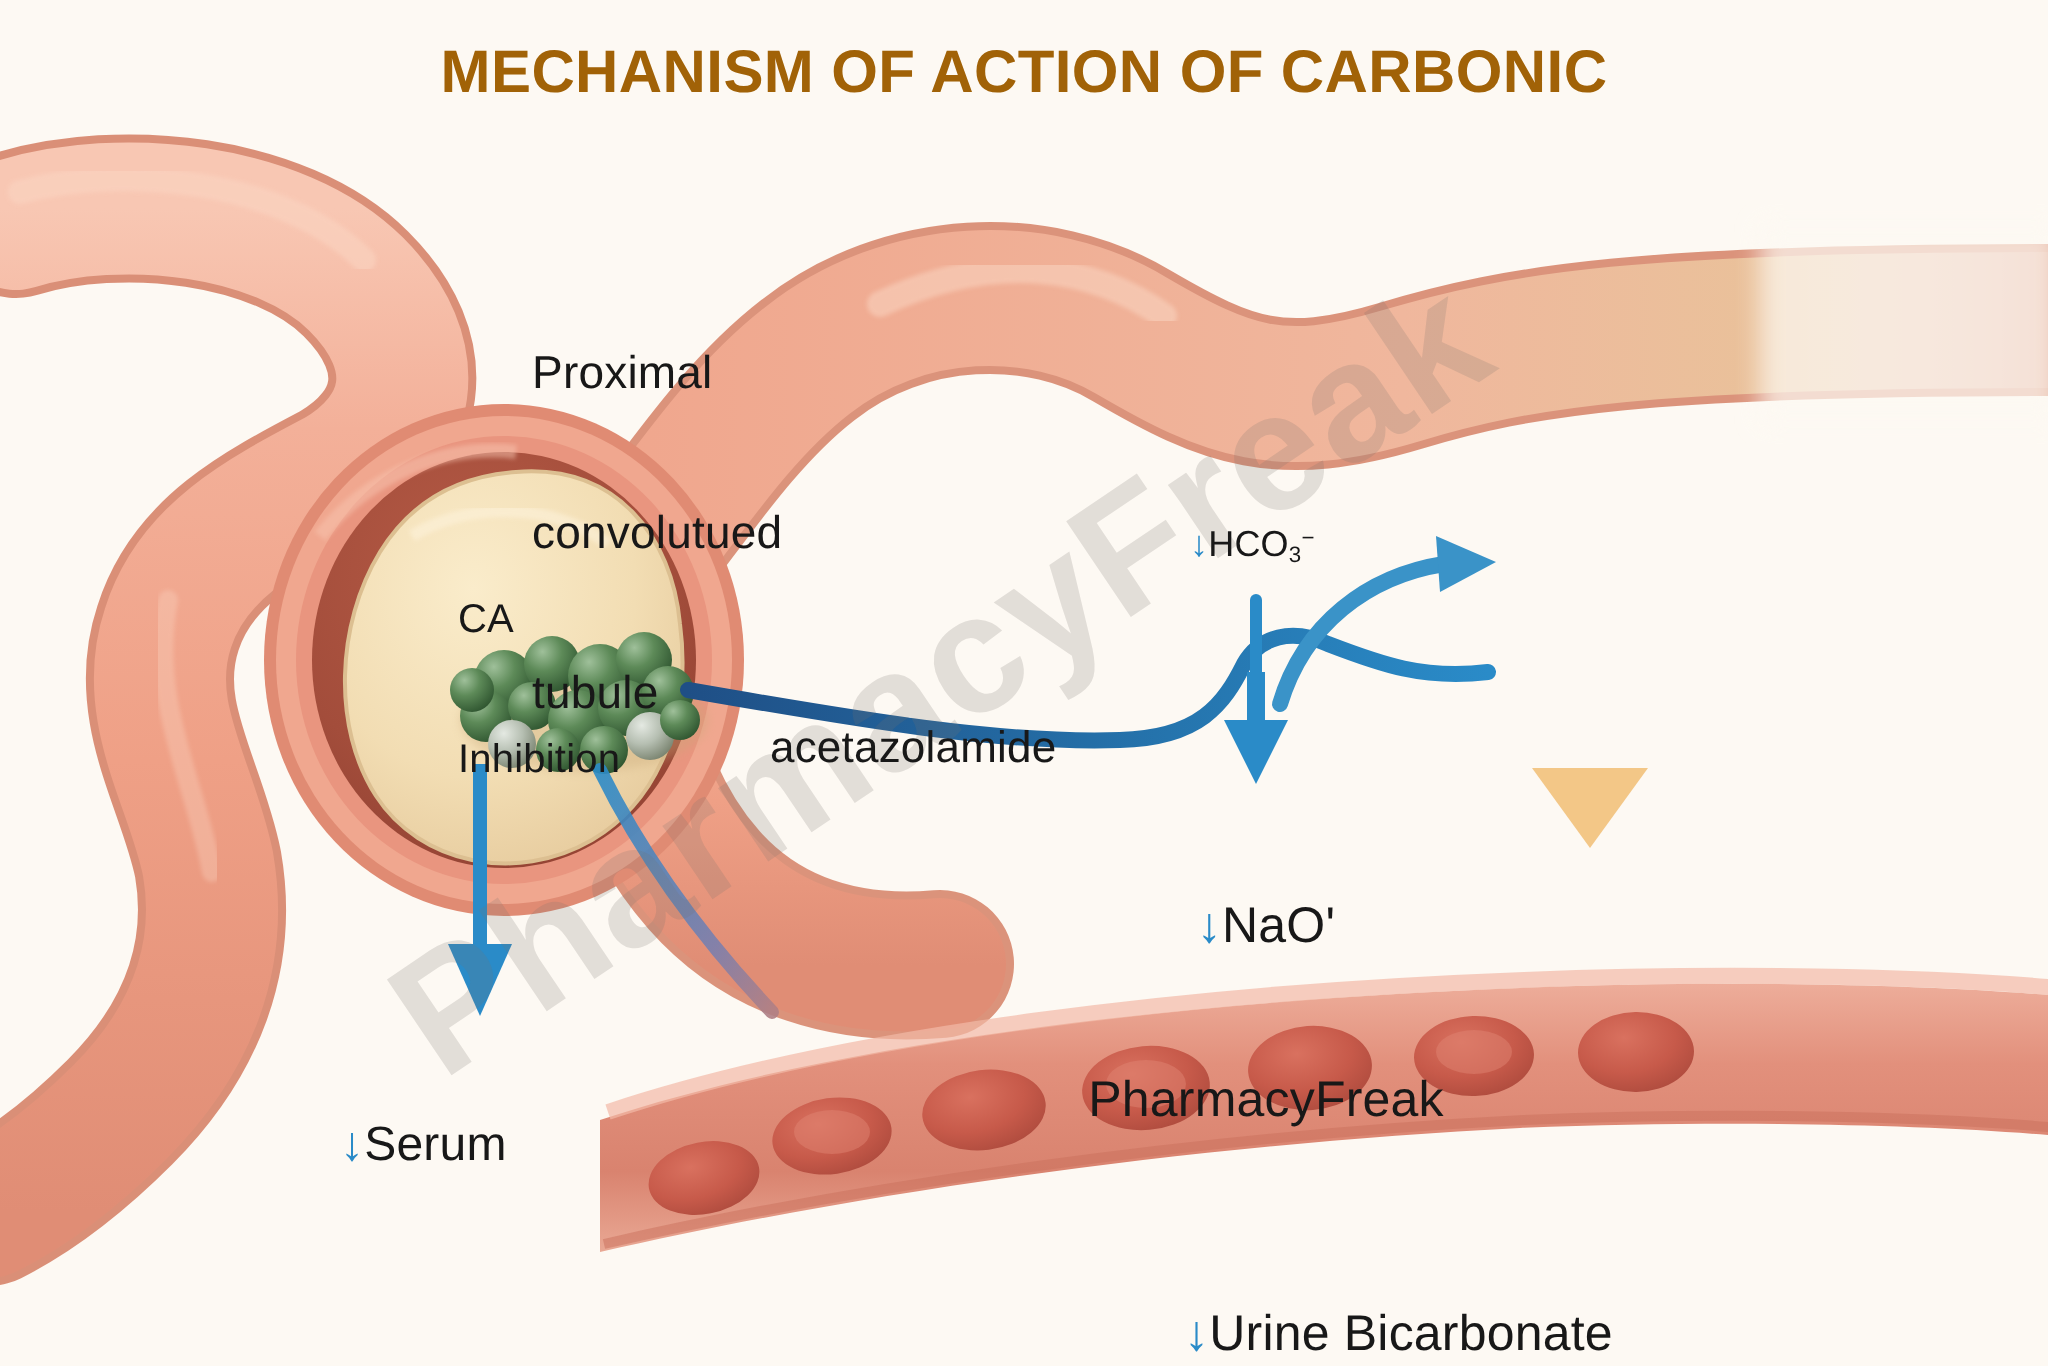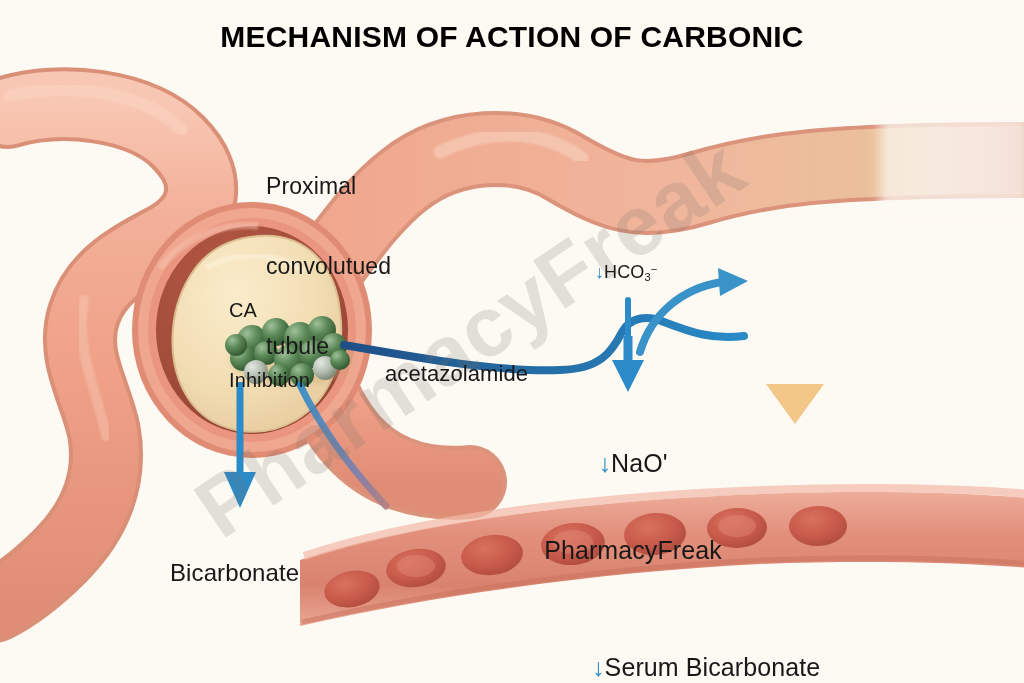--- a/index.html
+++ b/index.html
@@ -29,21 +29,21 @@
   }
   #title {
     position: absolute;
     left: 0; top: 18px;
     width: 1024px;
     text-align: center;
     font-weight: bold;
     font-size: 30px;
     letter-spacing: 0.2px;
     line-height: 1.28;
-    color: #000000;
+    color: #a16207;
     font-family: "Liberation Sans", sans-serif;
   }
   #lbl-pct  { left: 266px; top: 120px; font-size: 23px; }
   #lbl-ca   { left: 229px; top: 253px; font-size: 20px; text-align: left; width: 130px; }
   #lbl-aceta{ left: 385px; top: 361px; font-size: 22px; }
   #lbl-hco3 { left: 595px; top: 262px; font-size: 18px; }
   #lbl-alk  { left: 758px; top: 243px; font-size: 24px; }
   #lbl-nao  { left: 538px; top: 391px; font-size: 25px; text-align: center; width: 190px;}
   #lbl-serum{ left: 170px; top: 503px; font-size: 24px; }
   #lbl-bot  { left: 592px; top: 595px; font-size: 25px; }
@@ -271,21 +271,21 @@
 
   <div class="lbl" id="lbl-hco3"><span class="dn">↓</span><span>HCO</span><span class="sub">3</span><span class="sup">−</span></div>
 
 
   <div class="lbl" id="lbl-nao">
     <div><span class="dn">↓</span><span>NaO'</span></div>
     <div>PharmacyFreak</div>
   </div>
 
   <div class="lbl" id="lbl-serum">
-    <div>Bicarbonate</div>
+    <div><span class="dn">↓</span><span>Serum</span></div>
   </div>
 
   <div class="lbl" id="lbl-bot">
-    <div><span class="dn">↓</span><span>Serum Bicarbonate</span></div>
+    <div><span class="dn">↓</span><span>Urine Bicarbonate</span></div>
     
   </div>
 
 </div>
 
 </body></html>

